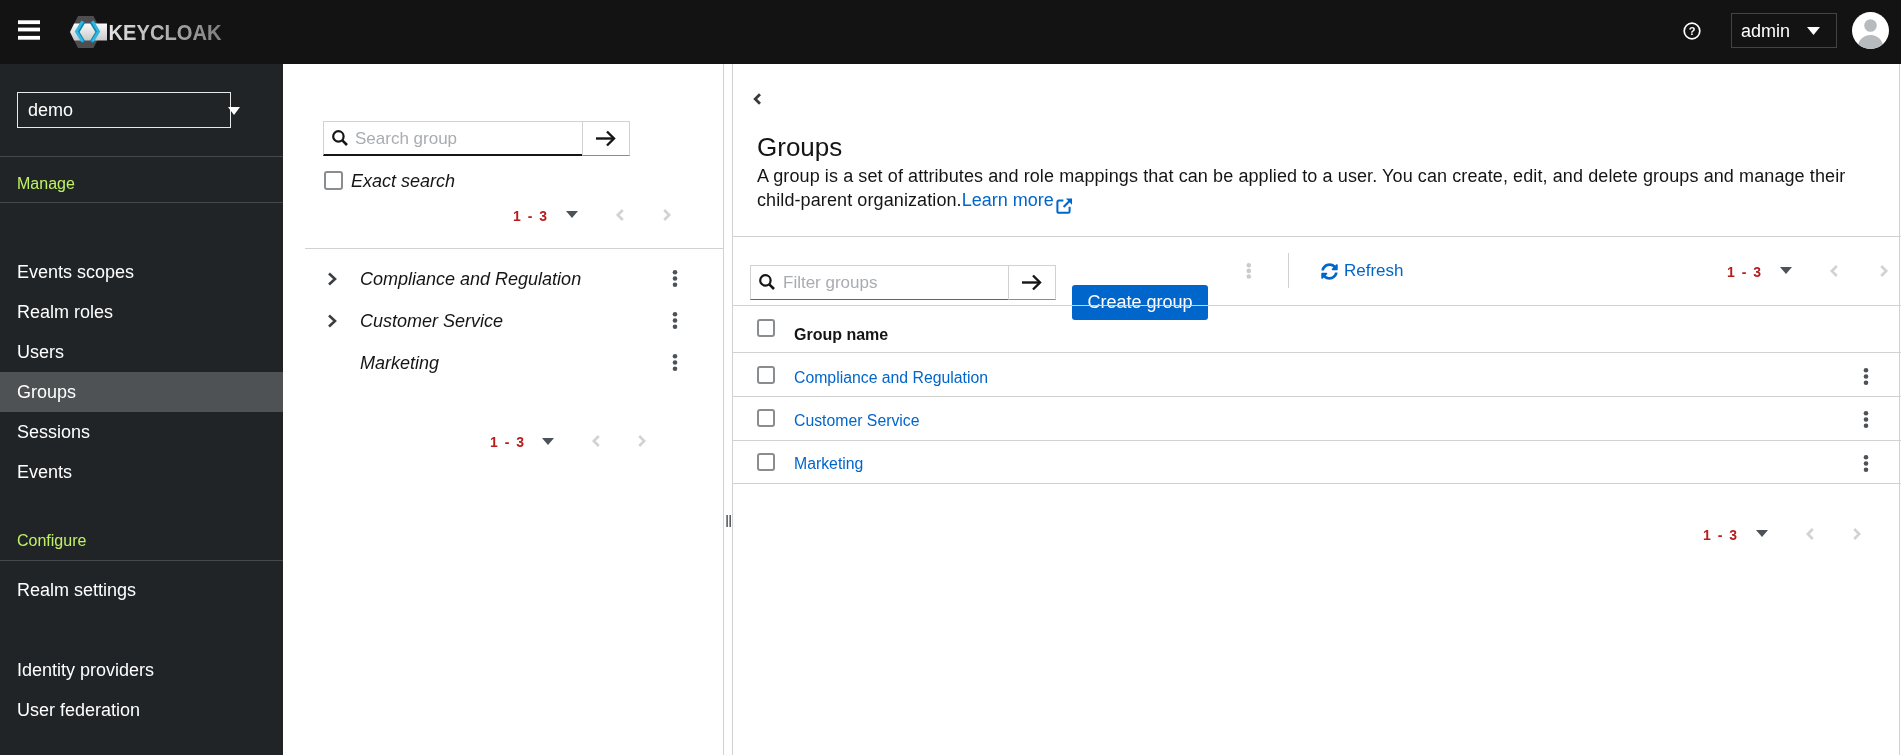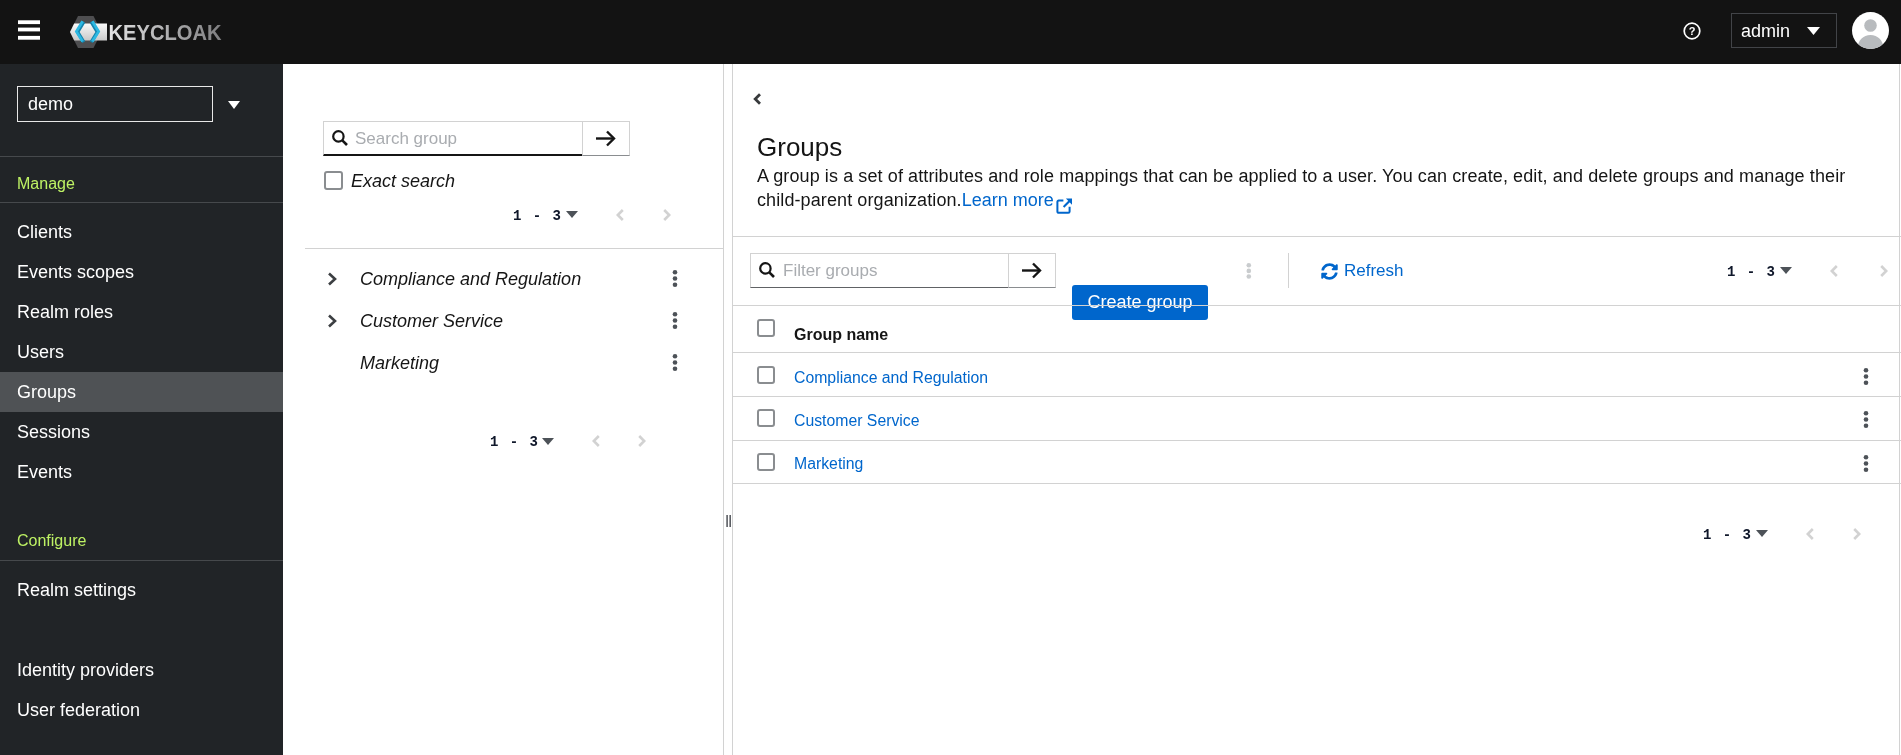--- a/index.html
+++ b/index.html
@@ -4,36 +4,36 @@
 <style>
 * { margin:0; padding:0; box-sizing:border-box; }
 html,body { width:1901px; height:755px; font-family:"Liberation Sans",sans-serif; background:#fff; overflow:hidden; }
 .abs { position:absolute; }
 
 
 #masthead { position:absolute; left:0; top:0; width:1901px; height:64px; background:#131313; }
 
 
 #sidebar { position:absolute; left:0; top:64px; width:283px; height:691px; background:#212427; }
-#realmsel { position:absolute; left:17px; top:22px; width:196px; height:36px; border:1px solid #e8e8e8; color:#fff; font-size:18px;padding-left:44px; }
+#realmsel { position:absolute; left:17px; top:28px; width:214px; height:36px; border:1px solid #e8e8e8; color:#fff; font-size:18px;padding-left:44px; }
 #realmsel .lbl { position:absolute; left:10px; top:7px; }
 .sdiv { position:absolute; left:0; width:283px; height:1px; background:#46494c; }
 .navhdr { position:absolute; left:17px; font-size:16px; color:#bef264; }
 .navitem { position:absolute; left:0; width:283px; height:40px; color:#fff; font-size:18px; line-height:40px; padding-left:17px; }
 .navitem.sel { background:#4f5255; }
 .vline { position:absolute; top:64px; width:1px; height:691px; background:#d2d2d2; }
 
 
 .sgroup { position:absolute; height:35px; background:#fff;text-align:right; }
 .sinput { position:absolute; left:0; top:0; height:35px; border:1px solid #d2d2d2; border-bottom:2px solid #151515; background:#fff; }
 .sbtn { position:absolute; top:0; height:35px; border:1px solid #d2d2d2; border-bottom:1px solid #8a8d90; background:#fff; }
 .ph { position:absolute; font-size:17px; color:#a9acb0; line-height:18px; }
 .cb { position:absolute; width:19px; height:19px; border:2px solid #8a8d90; border-radius:3px; background:#fff; }
 .cbs { position:absolute; width:18px; height:18px; border:2px solid #8a8d90; border-radius:3px; background:#fff; }
-.pagtxt { position:absolute; font-size:14px; font-weight:bold; color:#0f172a; letter-spacing:1.5px; white-space:nowrap;font-family:Liberation Mono, monospace; }
+.pagtxt { position:absolute; font-size:14px; font-weight:bold; color:#b91c1c; letter-spacing:1.5px; white-space:nowrap; }
 .lbl16 { position:absolute; font-size:18px; color:#151515; white-space:nowrap; line-height:20px;font-style:italic; }
 .link { position:absolute; font-size:15.8px; color:#0066cc; white-space:nowrap; line-height:19px; }
 .hline { position:absolute; height:1px; background:#d2d2d2; }
 
 
 #createbtn { position:absolute; left:1072px; top:253px; width:136px; height:35px; background:#0066cc; border-radius:3px; color:#fff; font-size:18px; text-align:center; line-height:35px;margin-top:32px; }
 </style>
 </head>
 <body>
 
@@ -93,21 +93,20 @@
 <div id="sidebar">
   <div id="realmsel">
     <span class="lbl">demo</span>
     <svg class="abs" style="left:210px;top:14px" width="12" height="8">
         <polygon points="0,0 12,0 6,8" fill="#fff"></polygon>
       </svg>
   </div>
   <div class="sdiv" style="top:92px"></div>
   <div class="navhdr" style="top:111px">Manage</div>
   <div class="sdiv" style="top:138px"></div>
-  <div class="navitem" style="top:148px">Clients</div>
   <div class="navitem" style="top:188px">Events scopes</div>
   <div class="navitem" style="top:228px">Realm roles</div>
   <div class="navitem" style="top:268px">Users</div>
   <div class="navitem sel" style="top:308px">Groups</div>
   <div class="navitem" style="top:348px">Sessions</div>
   <div class="navitem" style="top:388px">Events</div>
   <div class="navhdr" style="top:468px">Configure</div>
   <div class="sdiv" style="top:496px"></div>
   <div class="navitem" style="top:506px">Realm settings</div>
   <div class="navitem" style="top:586px">Identity providers</div>
@@ -196,21 +195,21 @@
   A group is a set of attributes and role mappings that can be applied to a user. You can create, edit, and delete groups and manage their<br>
   child-parent organization.<span style="color:#0066cc;letter-spacing:0">Learn more</span><svg style="margin-left:2px;vertical-align:-8px" width="17" height="16" viewBox="0 0 17 16">
       <path d="M13.6 8.8 v4.7 a1.3 1.3 0 0 1 -1.3 1.3 h-9.6 a1.3 1.3 0 0 1 -1.3 -1.3 v-9.6 a1.3 1.3 0 0 1 1.3 -1.3 h4.7" fill="none" stroke="#0066cc" stroke-width="2"></path>
       <path d="M9.9 0.6 H16 V6.7" fill="#0066cc" stroke="none"></path>
       <line x1="14.8" y1="1.8" x2="7.6" y2="9" stroke="#0066cc" stroke-width="2.1"></line>
     </svg>
 </div>
 
 <div class="hline" style="left:733px;top:236px;width:1168px"></div>
 
-<div class="sgroup" style="left:750px;top:253px;width:262px">
+<div class="sgroup" style="left:750px;top:265px;width:262px">
   <div class="sinput" style="width:259px;border-bottom:1.5px solid #606265"></div>
   <div class="sbtn" style="left:258px;width:48px"></div>
   <svg class="abs" style="left:8px;top:8px" width="18" height="18" viewBox="0 0 18 18">
     <circle cx="7.4" cy="7.4" r="5.2" fill="none" stroke="#151515" stroke-width="2.2"></circle>
     <line x1="11.3" y1="11.3" x2="16" y2="16" stroke="#151515" stroke-width="2.6"></line>
   </svg>
   <div class="ph" style="left:33px;top:9px">Filter groups</div>
   <svg class="abs" style="left:271px;top:8px" width="22" height="19" viewBox="0 0 22 19">
     <line x1="1" y1="9.5" x2="19" y2="9.5" stroke="#151515" stroke-width="2.4"></line>
     <path d="M12 2.5 L19 9.5 L12 16.5" fill="none" stroke="#151515" stroke-width="2.4"></path>

